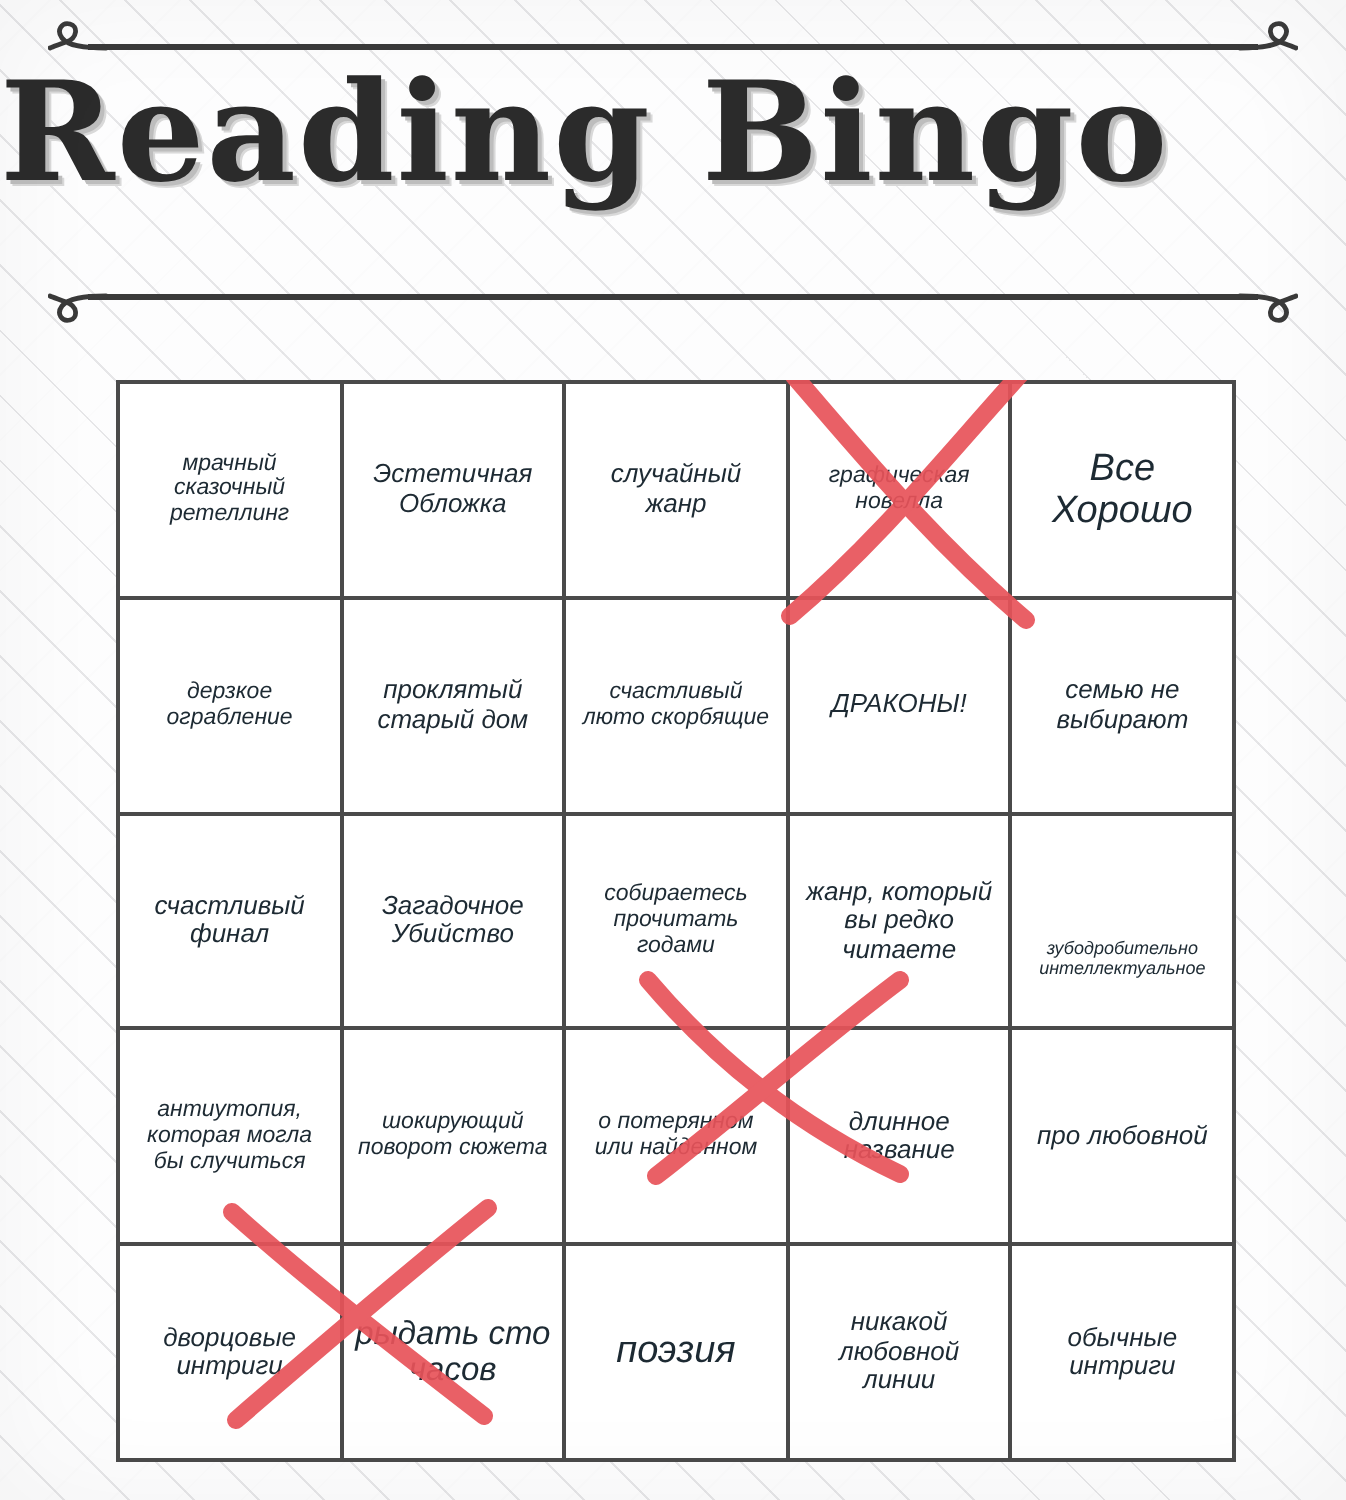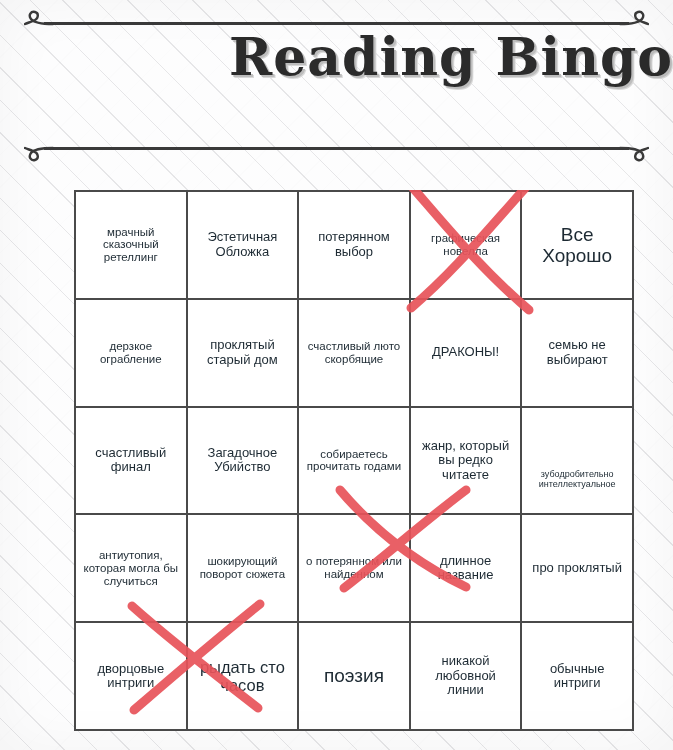--- a/index.html
+++ b/index.html
@@ -55,36 +55,37 @@
   .curl svg { display: block; width: 30px; height: 30px; }
   .curl.tl { left: -6px; top: -14px; }
   .curl.tr { right: -6px; top: -14px; transform: scaleX(-1); }
   .curl.bl { left: -6px; bottom: -14px; transform: scaleY(-1); }
   .curl.br { right: -6px; bottom: -14px; transform: scale(-1,-1); }
 
   .bingo-title {
     position: absolute;
     left: 0; right: 0;
     top: 26px;
-    text-align: right;
+    text-align: left;
     font-family: "DejaVu Serif", serif;
     font-weight: bold;
-    font-size: 52px;
+    font-size: 69px;
     letter-spacing: 1px;
     color: #2b2b2b;
     text-shadow: 2px 2px 0 #bdbdbd, 3px 3px 0 #d9d9d9;
   }
 
   
   .grid-wrap {
     position: absolute;
-    left: 74px;
+    left: 58px;
     top: 190px;
     width: 492px;
     height: 539px;
+    font-style: italic;
   }
   table.bingo {
     border-collapse: collapse;
     width: 558px;
     height: 539px;
     table-layout: fixed;
     background: #ffffff;
   }
   table.bingo td {
     border: 2px solid #4a4a4a;
@@ -161,21 +162,21 @@
     <table class="bingo">
       <tbody>
         <tr>
           <td>
               <span class="cell-text s-sm">мрачный сказочный ретеллинг</span>
             </td>
           <td>
               <span class="cell-text s-md">Эстетичная Обложка</span>
             </td>
           <td>
-              <span class="cell-text s-md">потерянном выбор</span>
+              <span class="cell-text s-md">случайный жанр</span>
             </td>
           <td>
               <span class="cell-text s-sm">графическая новелла</span>
             </td>
           <td>
               <span class="cell-text s-xl">Все Хорошо</span>
             </td>
         </tr>
         <tr>
           <td>
@@ -218,21 +219,21 @@
           <td>
               <span class="cell-text s-sm">шокирующий поворот сюжета</span>
             </td>
           <td>
               <span class="cell-text s-sm">о потерянном или найденном</span>
             </td>
           <td>
               <span class="cell-text s-md">длинное название</span>
             </td>
           <td>
-              <span class="cell-text s-md">про проклятый</span>
+              <span class="cell-text s-md">про любовной</span>
             </td>
         </tr>
         <tr>
           <td>
               <span class="cell-text s-md">дворцовые интриги</span>
             </td>
           <td>
               <span class="cell-text s-lg">рыдать сто часов</span>
             </td>
           <td>

